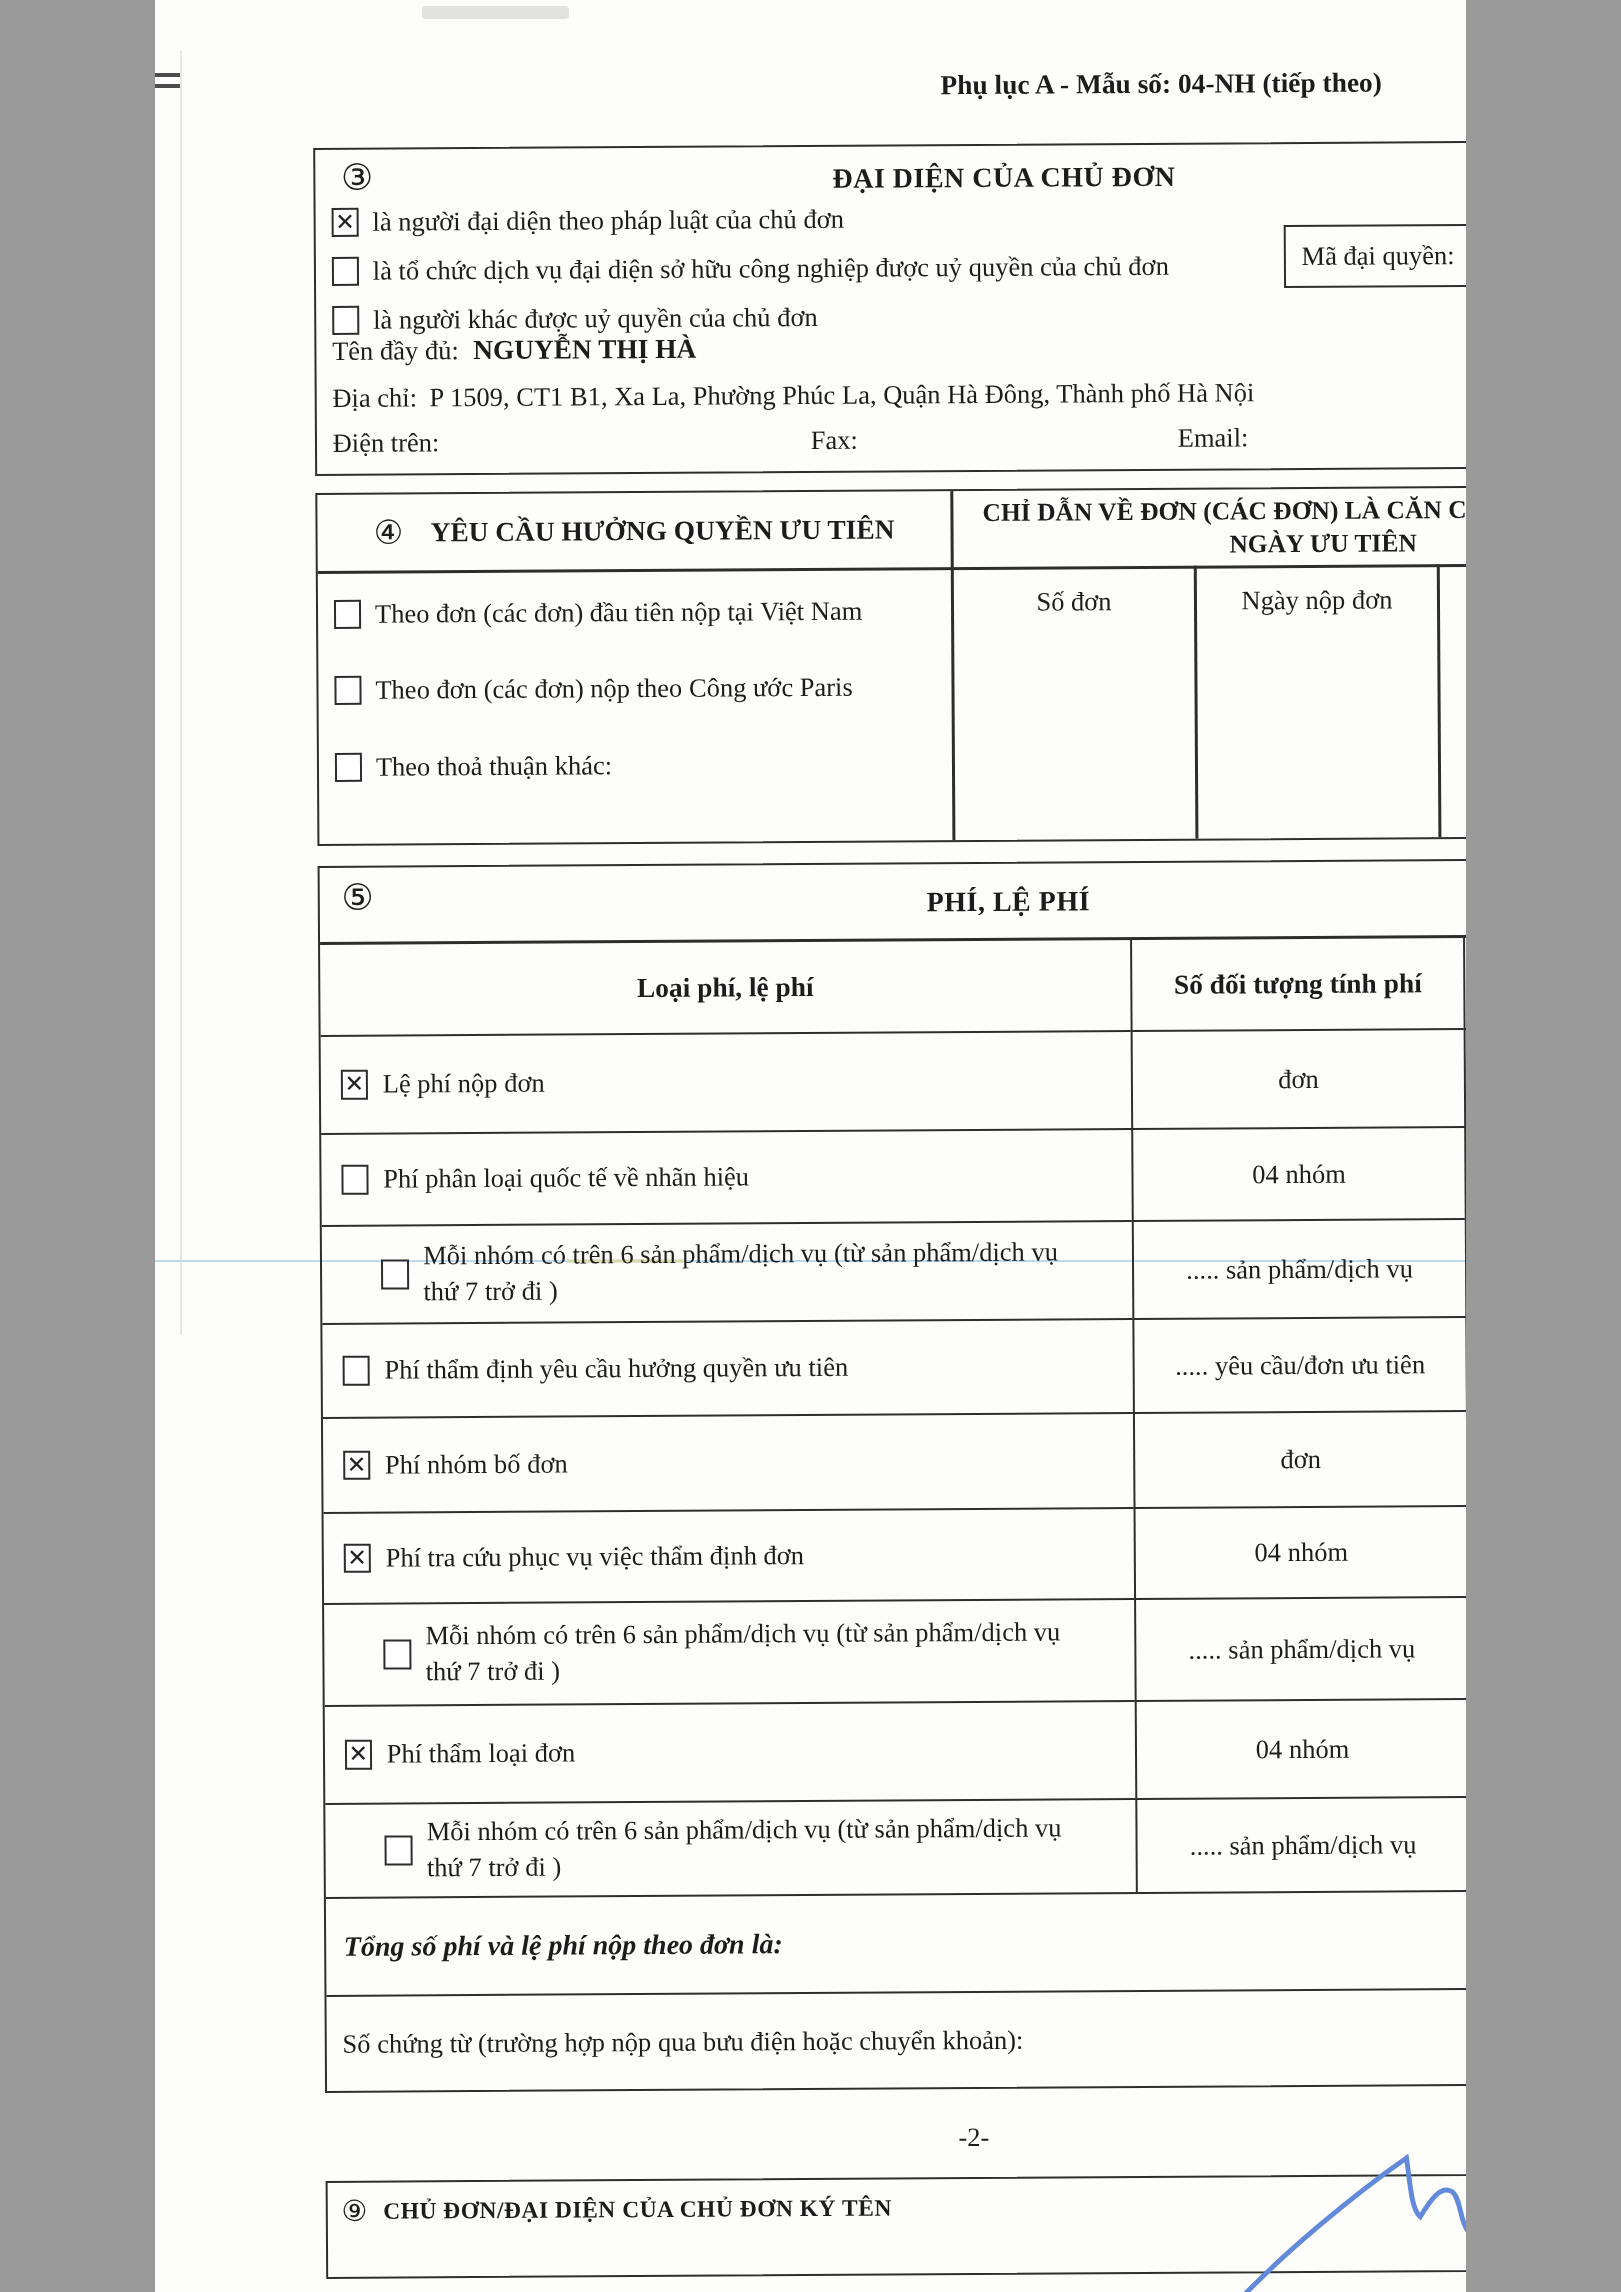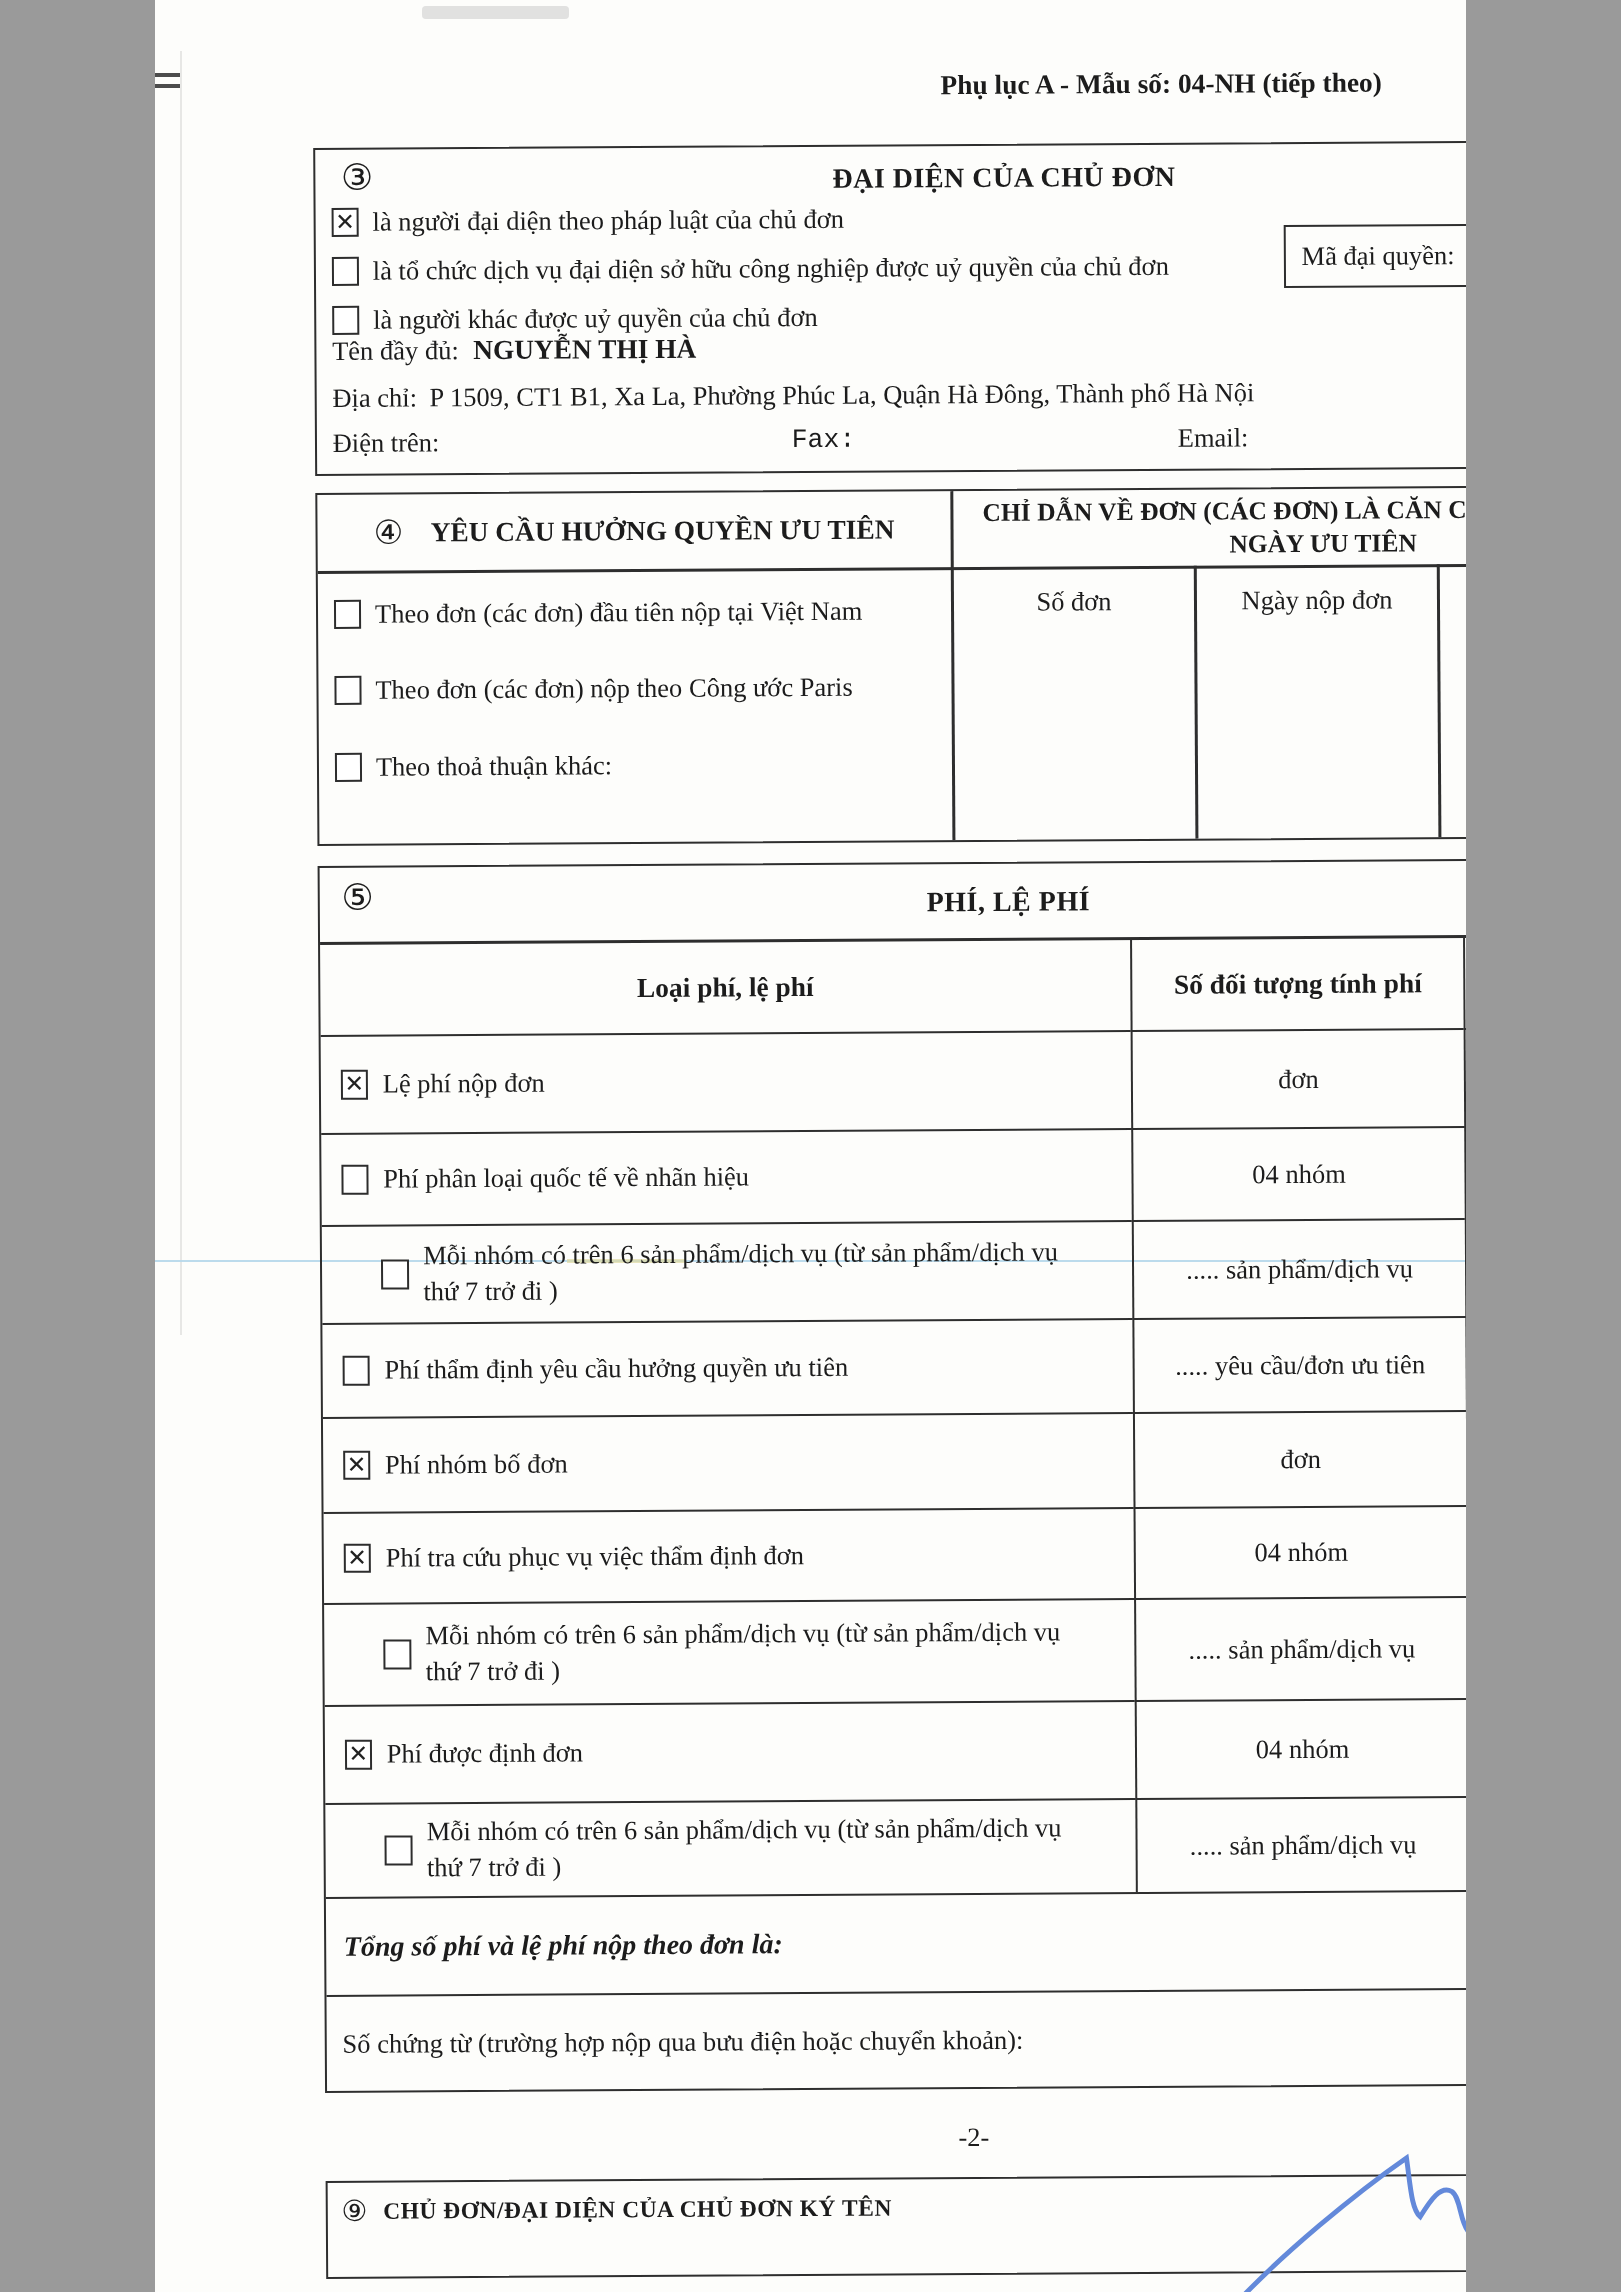--- a/index.html
+++ b/index.html
@@ -96,21 +96,21 @@
       <div class="fieldline" style="left:15.7px;top:186px;">
         <span>Tên đầy đủ:</span>
         <span class="bold" style="margin-left:7.8px;font-size:27.4px;">NGUYỄN THỊ HÀ</span>
       </div>
       <div class="fieldline" style="left:15.7px;top:233px;">
         <span>Địa chỉ:</span>
         <span style="margin-left:5.9px;">P 1509, CT1 B1, Xa La, Phường Phúc La, Quận Hà Đông, Thành phố Hà Nội</span>
       </div>
       <div class="fieldline" style="left:15.7px;top:278px;width:1353px;">
         <span>Điện trên:</span>
-        <span class="abs" style="left:459px;top:0;font-family:Liberation Mono, monospace;">Fax:</span>
+        <span class="abs" style="left:478px;top:0;">Fax:</span>
         <span class="abs" style="left:845px;top:0;">Email:</span>
       </div>
     </div>
 
     <div class="bx" style="left:165px;top:490px;width:1381px;height:353px;">
       <div class="vline" style="left:633px;top:0;bottom:0;"></div>
       <div class="hline" style="left:0;right:0;top:76px;"></div>
 
       <div class="abs ctr" style="left:0;top:0;width:633px;height:76px;gap:27.4px;">
         <span class="secnum" style="font-size:33px;">④</span>
@@ -193,21 +193,21 @@
 
         <div class="fc top lbl ind">
           <span class="cb"></span>
           <span class="ltx">Mỗi nhóm có trên 6 sản phẩm/dịch vụ (từ sản phẩm/dịch vụ thứ 7 trở đi )</span>
           </div>
         <div class="fc top lft qty">..... sản phẩm/dịch vụ</div>
         <div class="fc top lft"></div>
 
         <div class="fc top lbl">
           <span class="cb on"></span>
-          <span class="ltx">Phí được định đơn</span>
+          <span class="ltx">Phí thẩm loại đơn</span>
           </div>
         <div class="fc top lft qty">04 nhóm</div>
         <div class="fc top lft"></div>
 
         <div class="fc top lbl ind">
           <span class="cb"></span>
           <span class="ltx">Mỗi nhóm có trên 6 sản phẩm/dịch vụ (từ sản phẩm/dịch vụ thứ 7 trở đi )</span>
           </div>
         <div class="fc top lft qty">..... sản phẩm/dịch vụ</div>
         <div class="fc top lft"></div>

